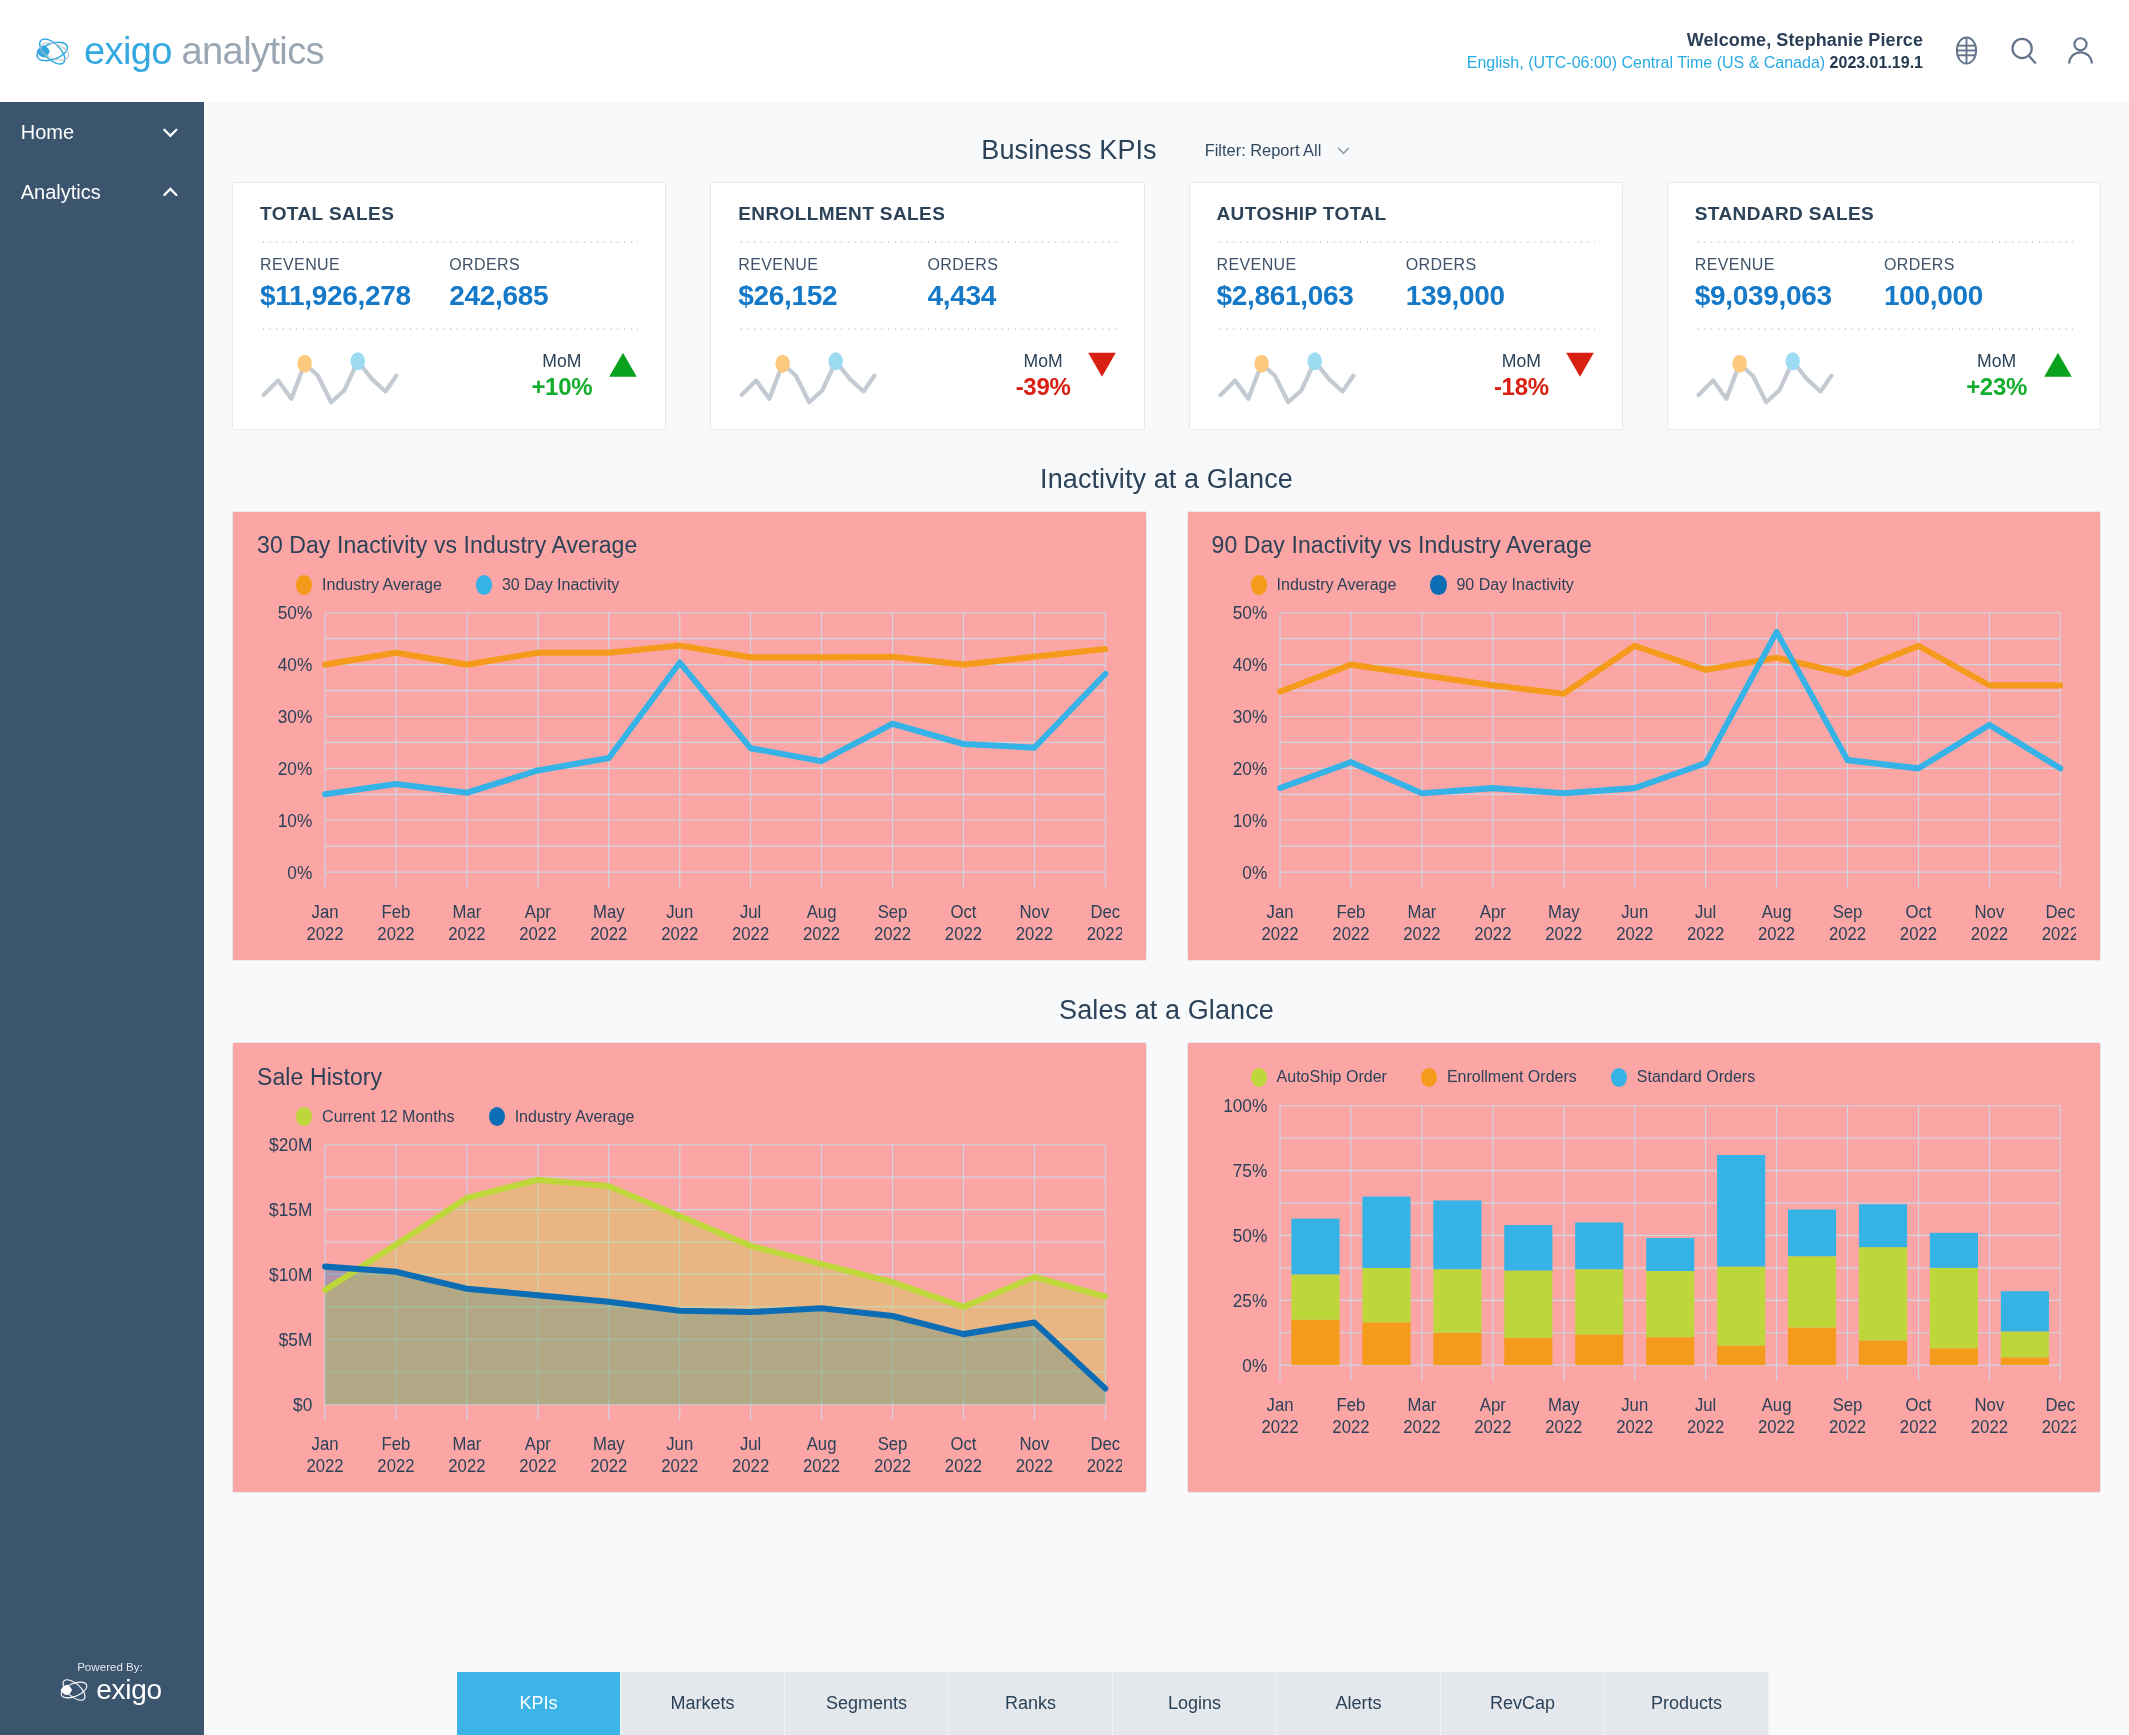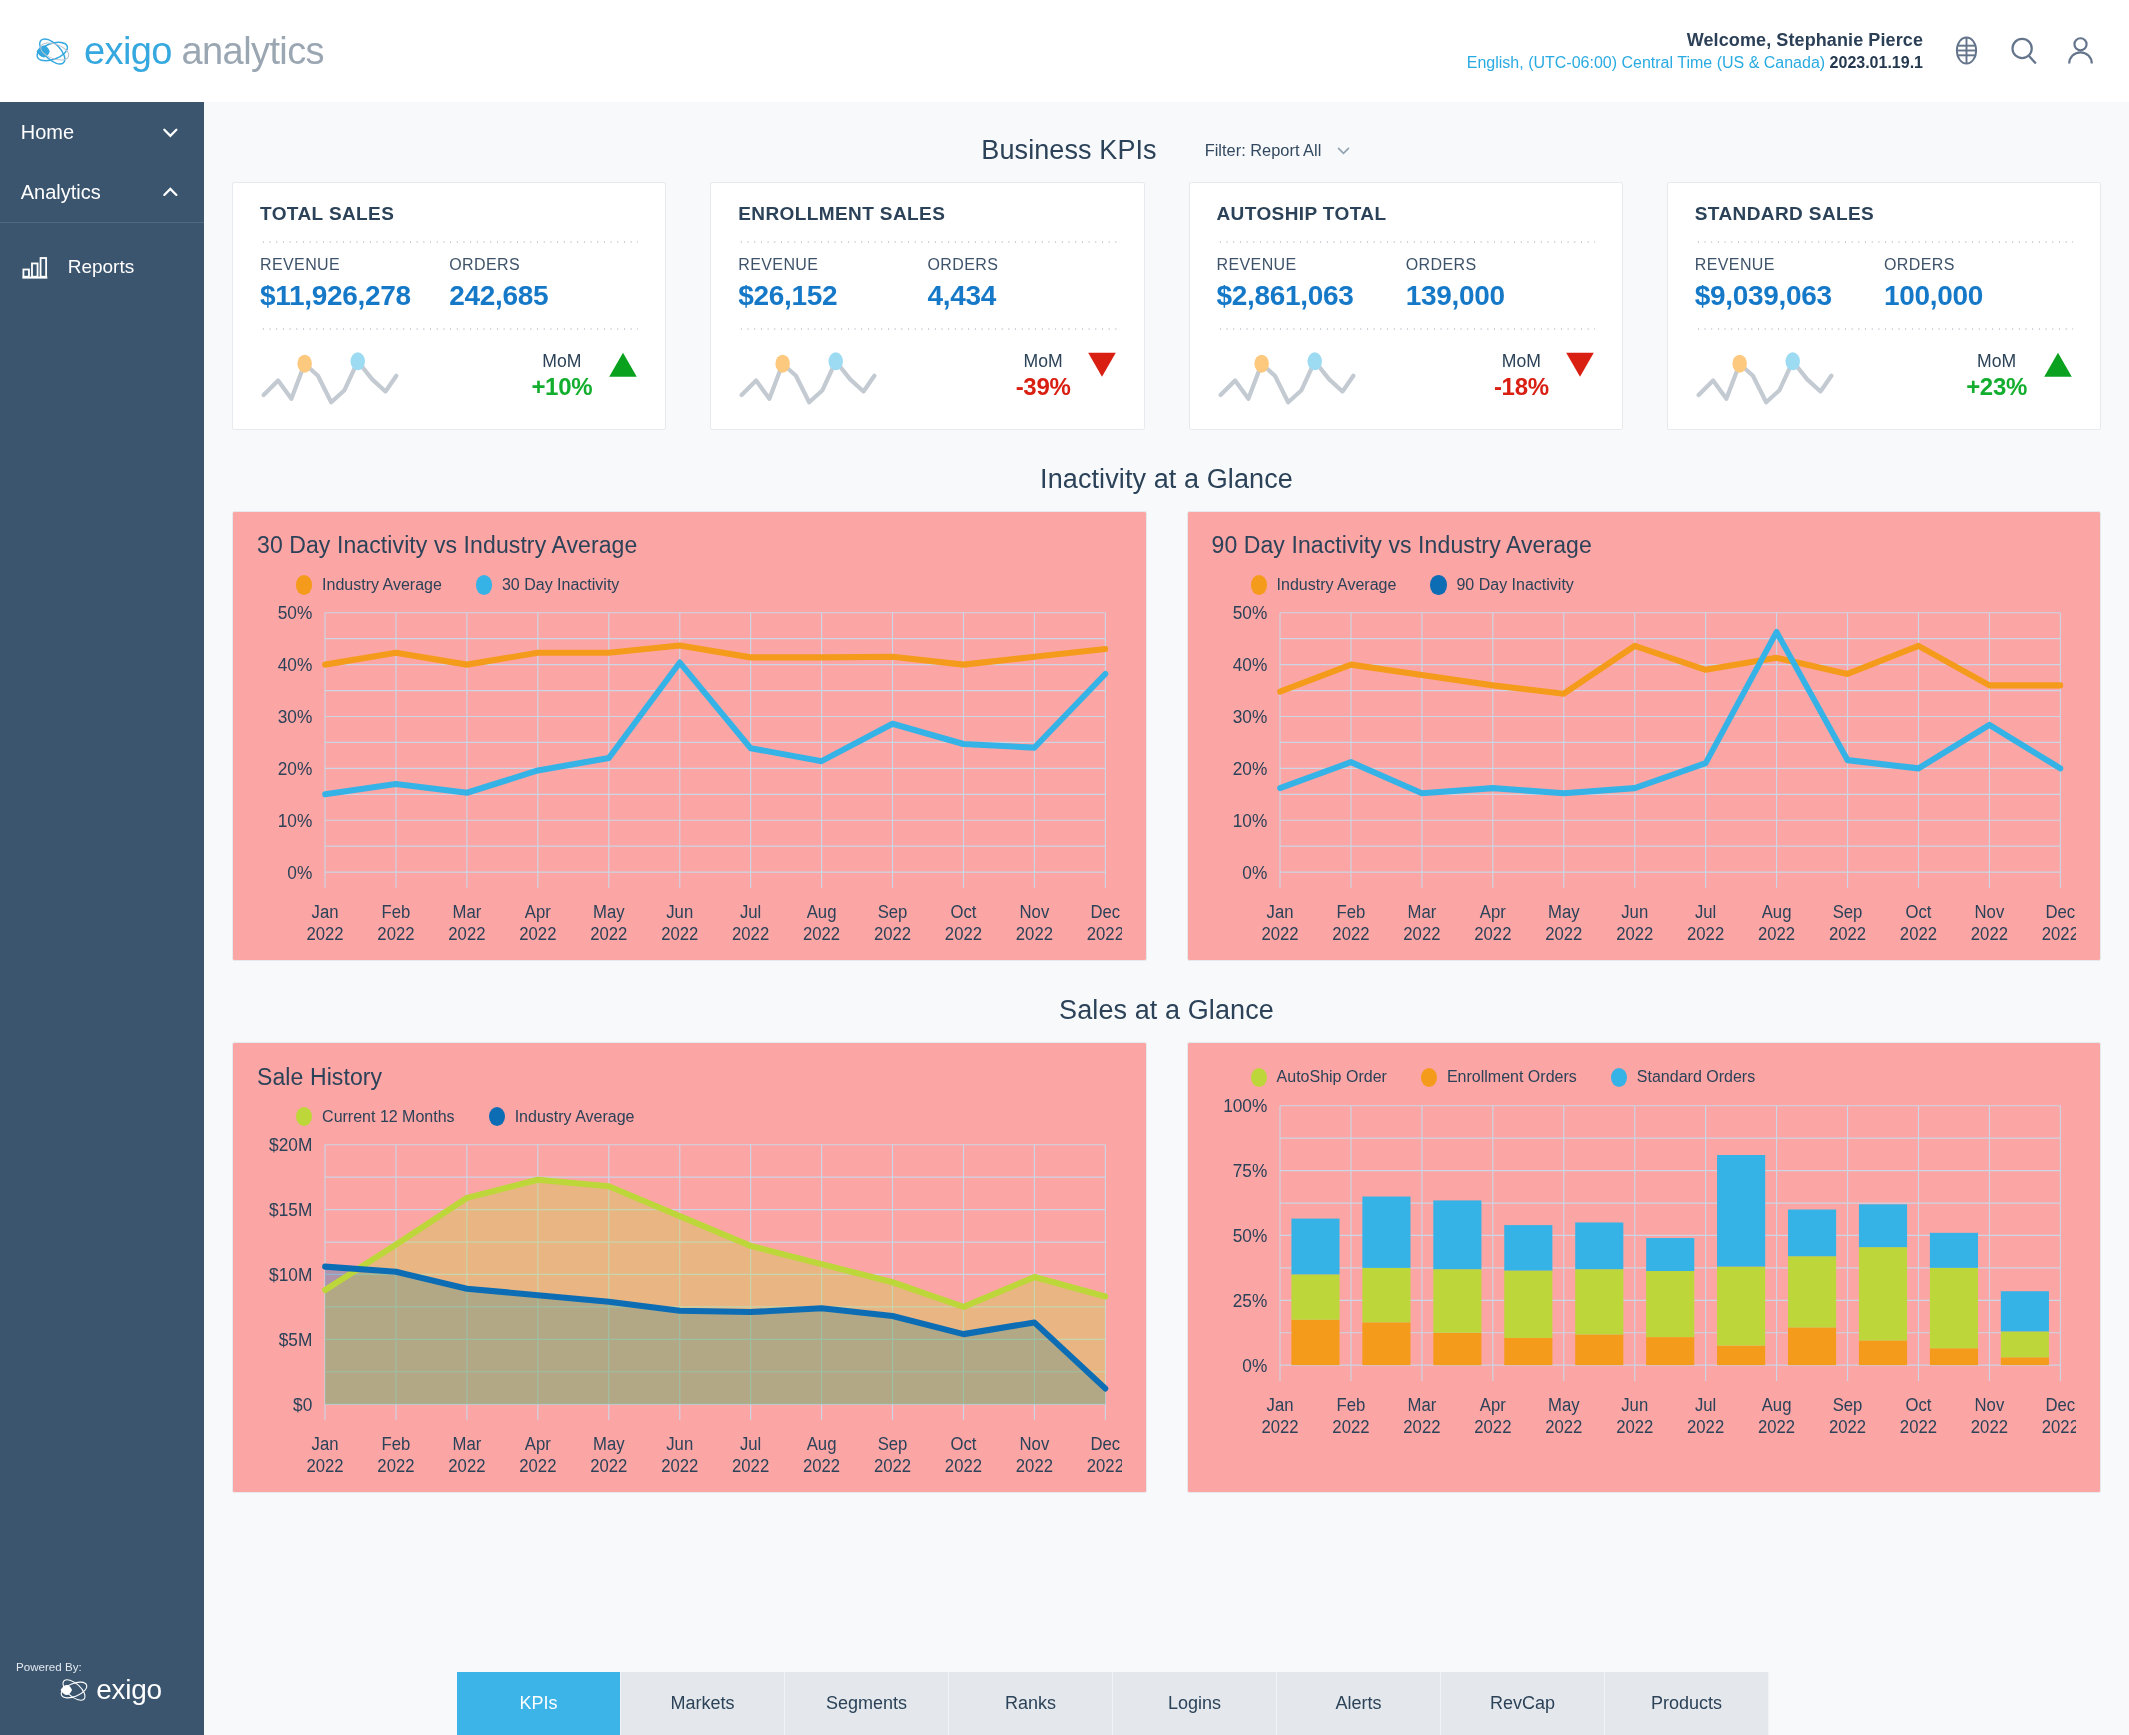--- a/index.html
+++ b/index.html
@@ -41,21 +41,21 @@
   }
   .nav-item {
     height: 60px; display: flex; align-items: center; padding: 0 23px 0 20.7px;
     font-size: 20px; justify-content: space-between; cursor: pointer;
   }
   .nav-item .chev { width: 20.7px; height: 20.7px; }
   .sub-group { border-top: 1.2px solid #53697f; padding: 16px 0 0 0; }
   .sub-item { height: 56px; display: flex; align-items: center; gap: 18px; padding-left: 20.7px; font-size: 19px; cursor: pointer; }
   .bars-icon { width: 29px; height: 24px; }
   .powered {
-    margin-top: auto; padding: 0 0 29px 16px; 
+    margin-top: auto; padding: 0 0 29px 16px; text-align: center;
   }
   .powered-lbl { font-size: 11.6px; color: #e3e9ee; margin-bottom: 1.2px; }
   .powered-logo { display: flex; align-items: center; justify-content: center; gap: 6px; }
   .powered-mark { width: 32px; height: 32px; }
   .powered-txt { font-size: 28px; color: #fff; letter-spacing: -0.3px; }
 
   
   .main { flex: 1; min-width: 0; display: flex; flex-direction: column; background: #f7f9fb; }
   .scroll { flex: 1; padding: 24px 28px 0 28px; min-height: 0; }
 
@@ -176,33 +176,20 @@
             </svg>
         </span>
       </div>
       <div class="nav-item">
         <span>Analytics</span>
         <span class="chev">
           <svg viewBox="0 0 24 24" fill="none" stroke="#ffffff" stroke-width="2.6" stroke-linecap="round">
               <polyline points="5,15 12,8 19,15"></polyline>
             </svg>
         </span>
-      </div>
-      <div class="sub-group">
-        <div class="sub-item">
-          <span class="bars-icon">
-            <svg viewBox="0 0 24 20" fill="none" stroke="#ffffff" stroke-width="1.5">
-                <rect x="2" y="12" width="4.6" height="6"></rect>
-                <rect x="9.1" y="7" width="4.6" height="11"></rect>
-                <rect x="16.2" y="2.5" width="4.6" height="15.5"></rect>
-                <line x1="1.2" y1="18.7" x2="21.8" y2="18.7" stroke-width="1.7"></line>
-              </svg>
-          </span>
-          <span>Reports</span>
-        </div>
       </div>
 
       <div class="powered">
         <div class="powered-lbl">Powered By:</div>
         <div class="powered-logo">
           <span class="powered-mark">
             <svg viewBox="0 0 64 64">
                 <g fill="none" stroke="#ffffff" stroke-width="2.2">
                   <ellipse cx="32" cy="32" rx="27" ry="13" transform="rotate(-22 32 32)"></ellipse>
                   <ellipse cx="32" cy="32" rx="27" ry="13" transform="rotate(42 32 32)"></ellipse>

